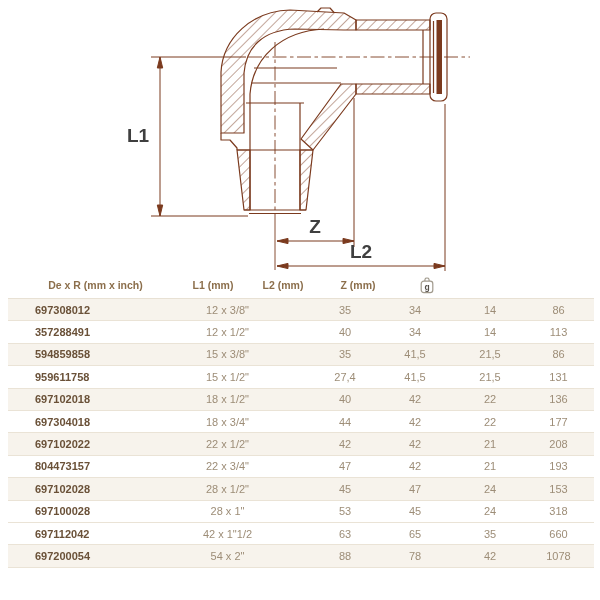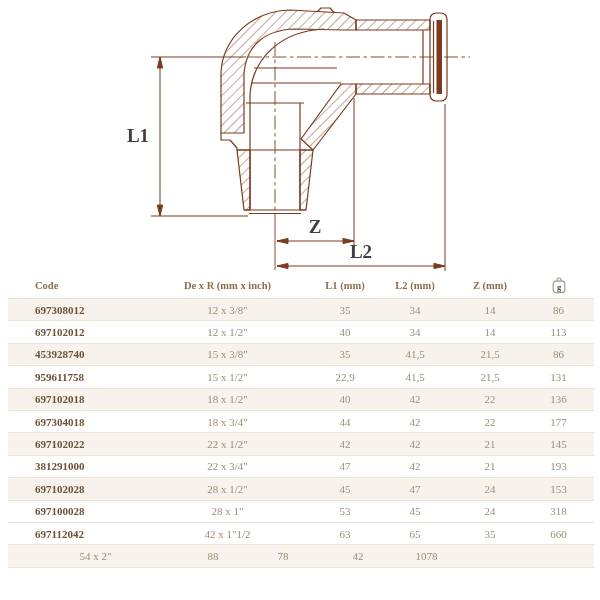--- a/index.html
+++ b/index.html
@@ -1,18 +1,18 @@
 <!DOCTYPE html>
 <html><head>
 <meta charset="utf-8">
 <style>
   html,body { margin:0; padding:0; background:#ffffff; }
   .stage {
     position:relative; width:600px; height:600px; background:#ffffff;
-    font-family:Liberation Serif, serif; overflow:hidden;
+    font-family:Liberation Sans, sans-serif; overflow:hidden;
   }
   .drawing { position:absolute; left:120px; top:0; width:370px; height:274px; }
 
   .spec-table { position:absolute; left:8px; top:272px; width:586px; }
   .thead {
     display:flex; align-items:center; height:27px; box-sizing:border-box;
     border-bottom:1px solid #e8e1d4;
   }
   .row {
     display:flex; align-items:center; height:22.4px; box-sizing:border-box;
@@ -102,21 +102,20 @@
       <line x1="445" y1="104" x2="445" y2="271"></line>
       <line x1="277" y1="266" x2="445" y2="266"></line>
       <polygon points="277,266 288,263.4 288,268.6"></polygon>
       <polygon points="445,266 434,263.4 434,268.6"></polygon>
     </g>
     <text x="361" y="258" font-size="19" font-weight="600" fill="#3f3f3f" text-anchor="middle" stroke="none">L2</text>
   </svg>
 
   <div class="spec-table">
     <div class="thead">
-      <div class="c c-code">Code</div>
       <div class="c c-size">De x R (mm x inch)</div>
       <div class="c c-l1">L1 (mm)</div>
       <div class="c c-l2">L2 (mm)</div>
       <div class="c c-z">Z (mm)</div>
       <div class="c c-w">
         <svg class="wicon" width="14" height="17" viewBox="0 0 14 17">
           <path d="M4.8 4.2 L5.1 2 Q5.3 1 7 1 Q8.7 1 8.9 2 L9.2 4.2" stroke="#a19a8d" stroke-width="1.2" fill="none"></path>
           <rect x="1.2" y="4.2" width="11.6" height="11.4" rx="2.6" stroke="#a19a8d" stroke-width="1.2" fill="#ffffff"></rect>
           <text x="7" y="12.6" font-size="8.5" font-weight="bold" fill="#55504a" text-anchor="middle">g</text>
         </svg>
@@ -125,39 +124,39 @@
     <div>
         <div class="row beige">
       <div class="c c-code">697308012</div>
       <div class="c c-size">12 x 3/8"</div>
       <div class="c c-l1">35</div>
       <div class="c c-l2">34</div>
       <div class="c c-z">14</div>
       <div class="c c-w">86</div>
     </div>
         <div class="row">
-      <div class="c c-code">697102012</div>
+      <div class="c c-code">357288491</div>
       <div class="c c-size">12 x 1/2"</div>
       <div class="c c-l1">40</div>
       <div class="c c-l2">34</div>
       <div class="c c-z">14</div>
       <div class="c c-w">113</div>
     </div>
         <div class="row beige">
-      <div class="c c-code">453928740</div>
+      <div class="c c-code">594859858</div>
       <div class="c c-size">15 x 3/8"</div>
       <div class="c c-l1">35</div>
       <div class="c c-l2">41,5</div>
       <div class="c c-z">21,5</div>
       <div class="c c-w">86</div>
     </div>
         <div class="row">
       <div class="c c-code">959611758</div>
       <div class="c c-size">15 x 1/2"</div>
-      <div class="c c-l1">22,9</div>
+      <div class="c c-l1">27,4</div>
       <div class="c c-l2">41,5</div>
       <div class="c c-z">21,5</div>
       <div class="c c-w">131</div>
     </div>
         <div class="row beige">
       <div class="c c-code">697102018</div>
       <div class="c c-size">18 x 1/2"</div>
       <div class="c c-l1">40</div>
       <div class="c c-l2">42</div>
       <div class="c c-z">22</div>
@@ -170,24 +169,24 @@
       <div class="c c-l2">42</div>
       <div class="c c-z">22</div>
       <div class="c c-w">177</div>
     </div>
         <div class="row beige">
       <div class="c c-code">697102022</div>
       <div class="c c-size">22 x 1/2"</div>
       <div class="c c-l1">42</div>
       <div class="c c-l2">42</div>
       <div class="c c-z">21</div>
-      <div class="c c-w">145</div>
-    </div>
-        <div class="row">
-      <div class="c c-code">381291000</div>
+      <div class="c c-w">208</div>
+    </div>
+        <div class="row">
+      <div class="c c-code">804473157</div>
       <div class="c c-size">22 x 3/4"</div>
       <div class="c c-l1">47</div>
       <div class="c c-l2">42</div>
       <div class="c c-z">21</div>
       <div class="c c-w">193</div>
     </div>
         <div class="row beige">
       <div class="c c-code">697102028</div>
       <div class="c c-size">28 x 1/2"</div>
       <div class="c c-l1">45</div>
@@ -205,20 +204,21 @@
     </div>
         <div class="row">
       <div class="c c-code">697112042</div>
       <div class="c c-size">42 x 1"1/2</div>
       <div class="c c-l1">63</div>
       <div class="c c-l2">65</div>
       <div class="c c-z">35</div>
       <div class="c c-w">660</div>
     </div>
         <div class="row beige">
+      <div class="c c-code">697200054</div>
       <div class="c c-size">54 x 2"</div>
       <div class="c c-l1">88</div>
       <div class="c c-l2">78</div>
       <div class="c c-z">42</div>
       <div class="c c-w">1078</div>
     </div>
       </div>
   </div>
 
 </div>

